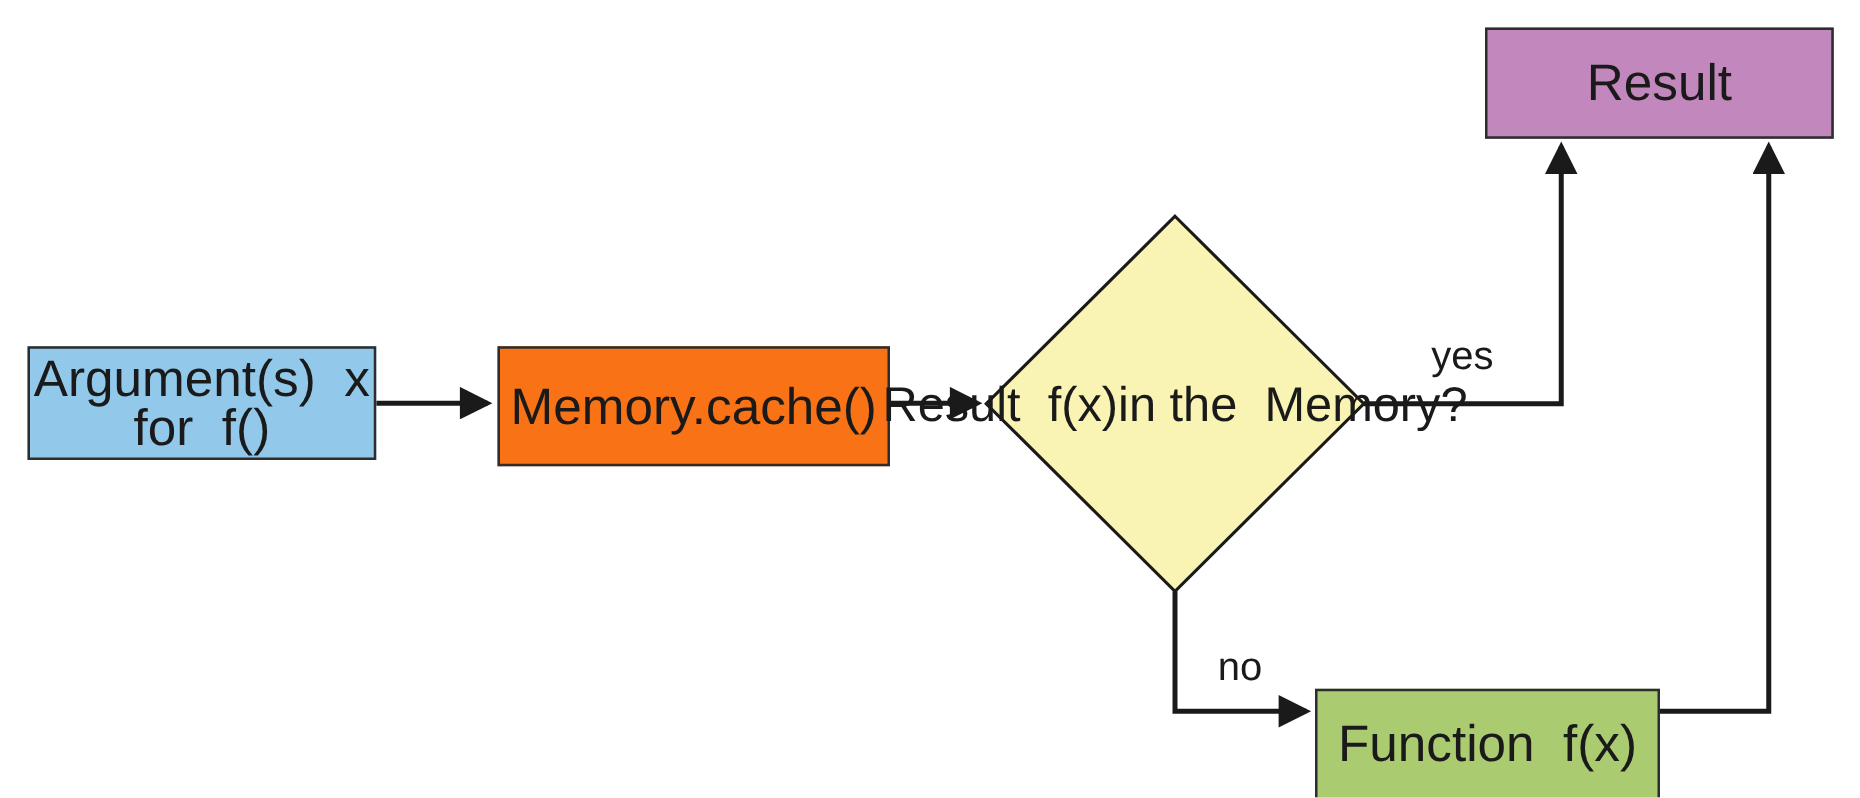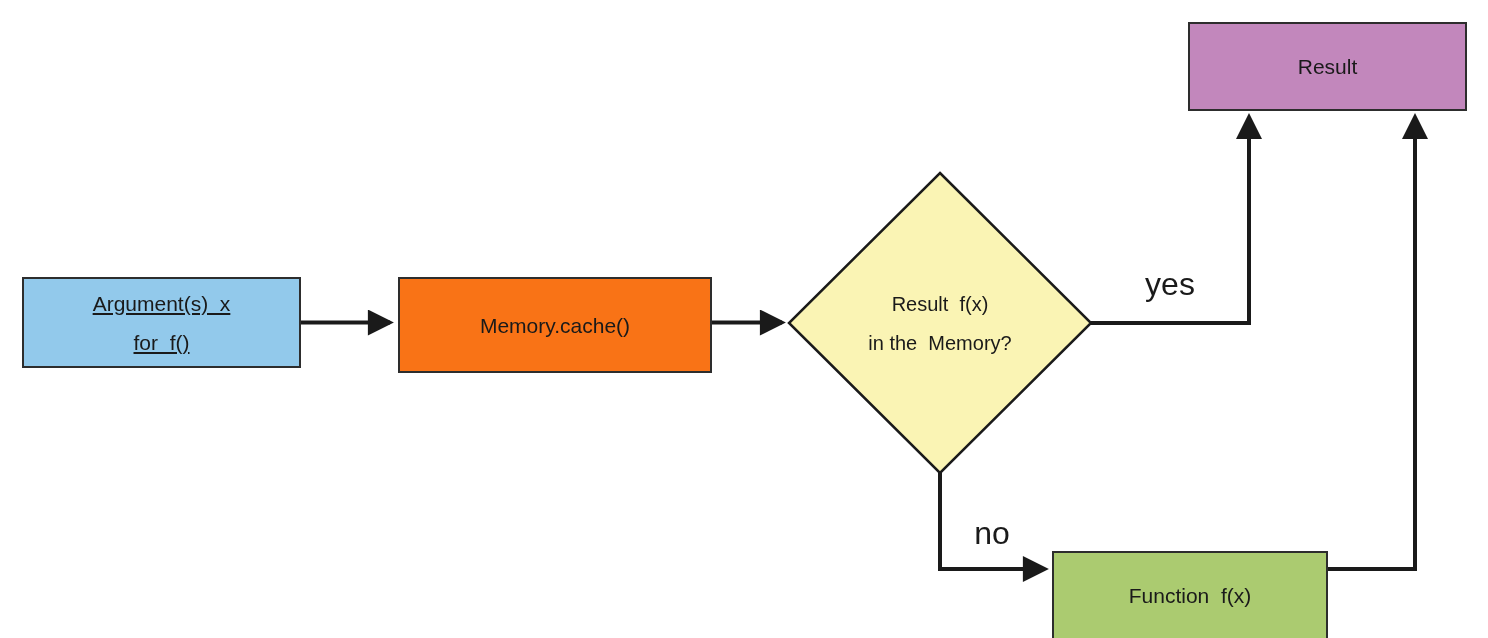--- a/index.html
+++ b/index.html
@@ -37,32 +37,32 @@
   }
   .node {
     position: absolute;
     box-sizing: border-box;
     border: 2.5px solid #2d2d2d;
     display: flex;
     flex-direction: column;
     align-items: center;
     justify-content: center;
     text-align: center;
-    font-size: 21px;
+    font-size: 41px;
     line-height: 39px;
     white-space: pre;
   }
   .floating-text {
     position: absolute;
     display: flex;
-    flex-direction: column;
+    flex-direction: row;
     align-items: center;
     justify-content: center;
     text-align: left;
-    font-size: 20px;
+    font-size: 39px;
     line-height: 39px;
     white-space: pre;
     border: none;
     background: transparent;
   }
   .edge-label {
     position: absolute;
     font-size: 32px;
     line-height: 36px;
     text-align: center;
@@ -87,21 +87,21 @@
 
     <polyline class="edge" points="712,322.5 782,322.5" marker-end="url(#arrowhead)"></polyline>
 
     <polyline class="edge" points="1091,323 1249,323 1249,117" marker-end="url(#arrowhead)"></polyline>
 
     <polyline class="edge" points="940,473 940,569 1045,569" marker-end="url(#arrowhead)"></polyline>
 
     <polyline class="edge" points="1328,569 1415,569 1415,117" marker-end="url(#arrowhead)"></polyline>
   </svg>
 
-  <div class="node" style="left: 22px; top: 277px; width: 279px; height: 91px; background-color: rgb(146, 201, 235); text-decoration: underline;">
+  <div class="node" style="left: 22px; top: 277px; width: 279px; height: 91px; background-color: rgb(146, 201, 235);">
     <span>Argument(s)  x</span>
     <span>for  f()</span>
   </div>
 
   <div class="node" style="left: 398px; top: 277px; width: 314px; height: 96px; background-color: #f97316;">
     <span>Memory.cache()</span>
   </div>
 
   <div class="floating-text" style="left:789px; top:275px; width:302px; height:98px;">
     <span>Result  f(x)</span>

